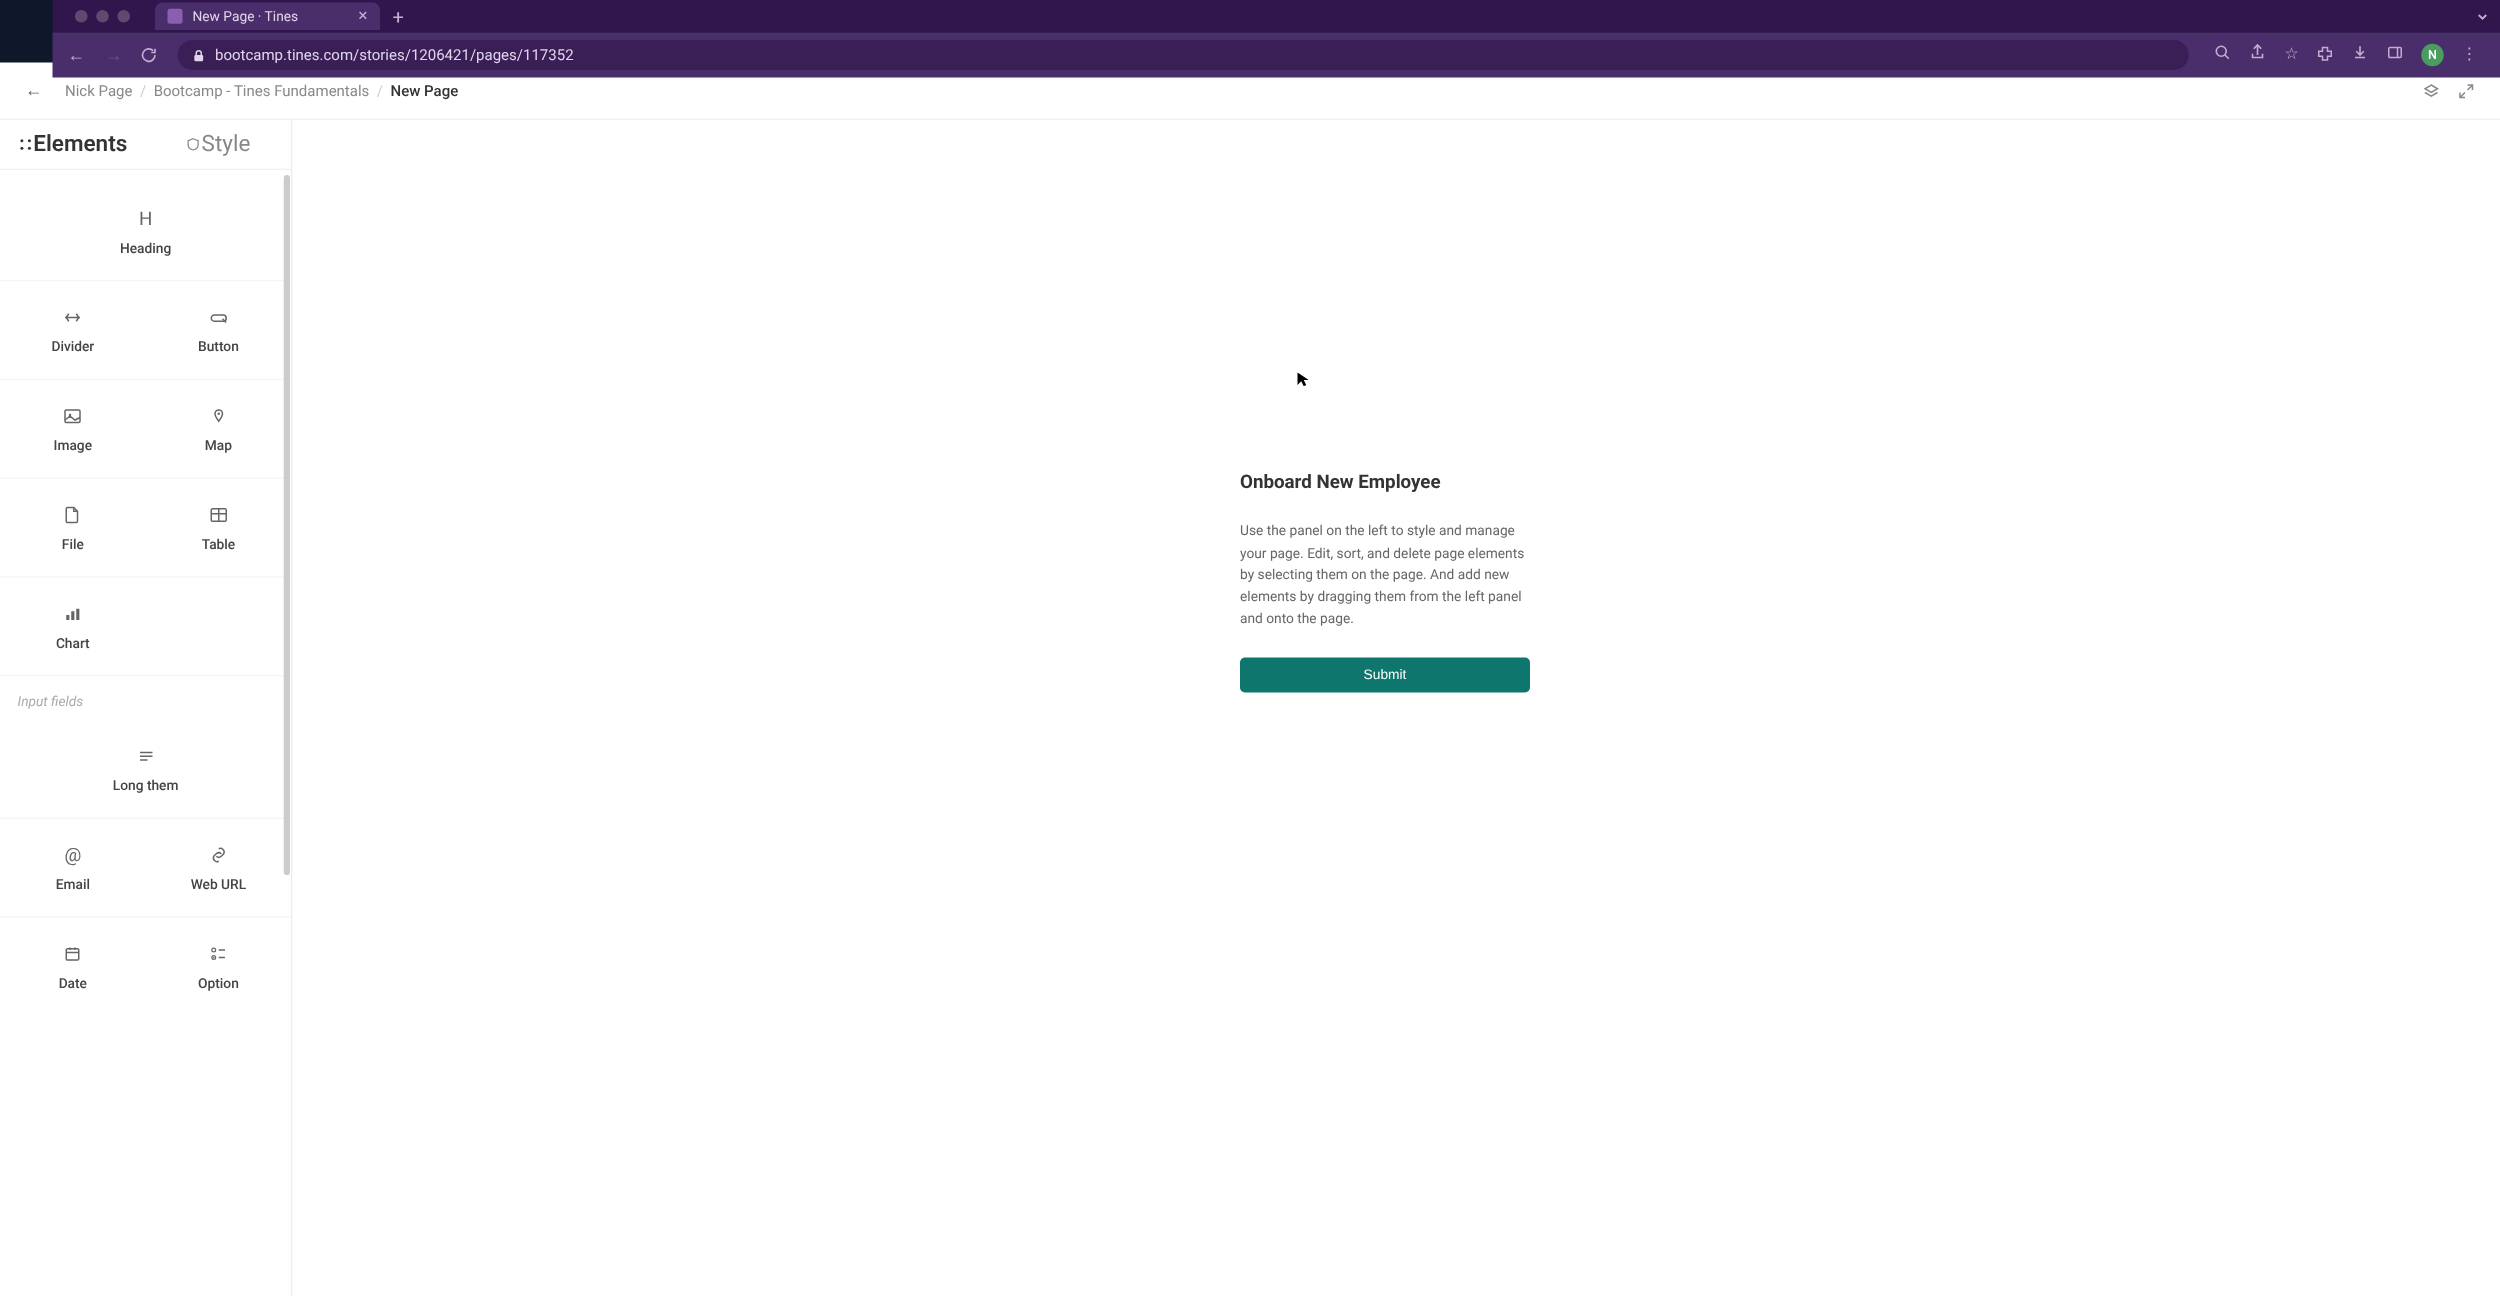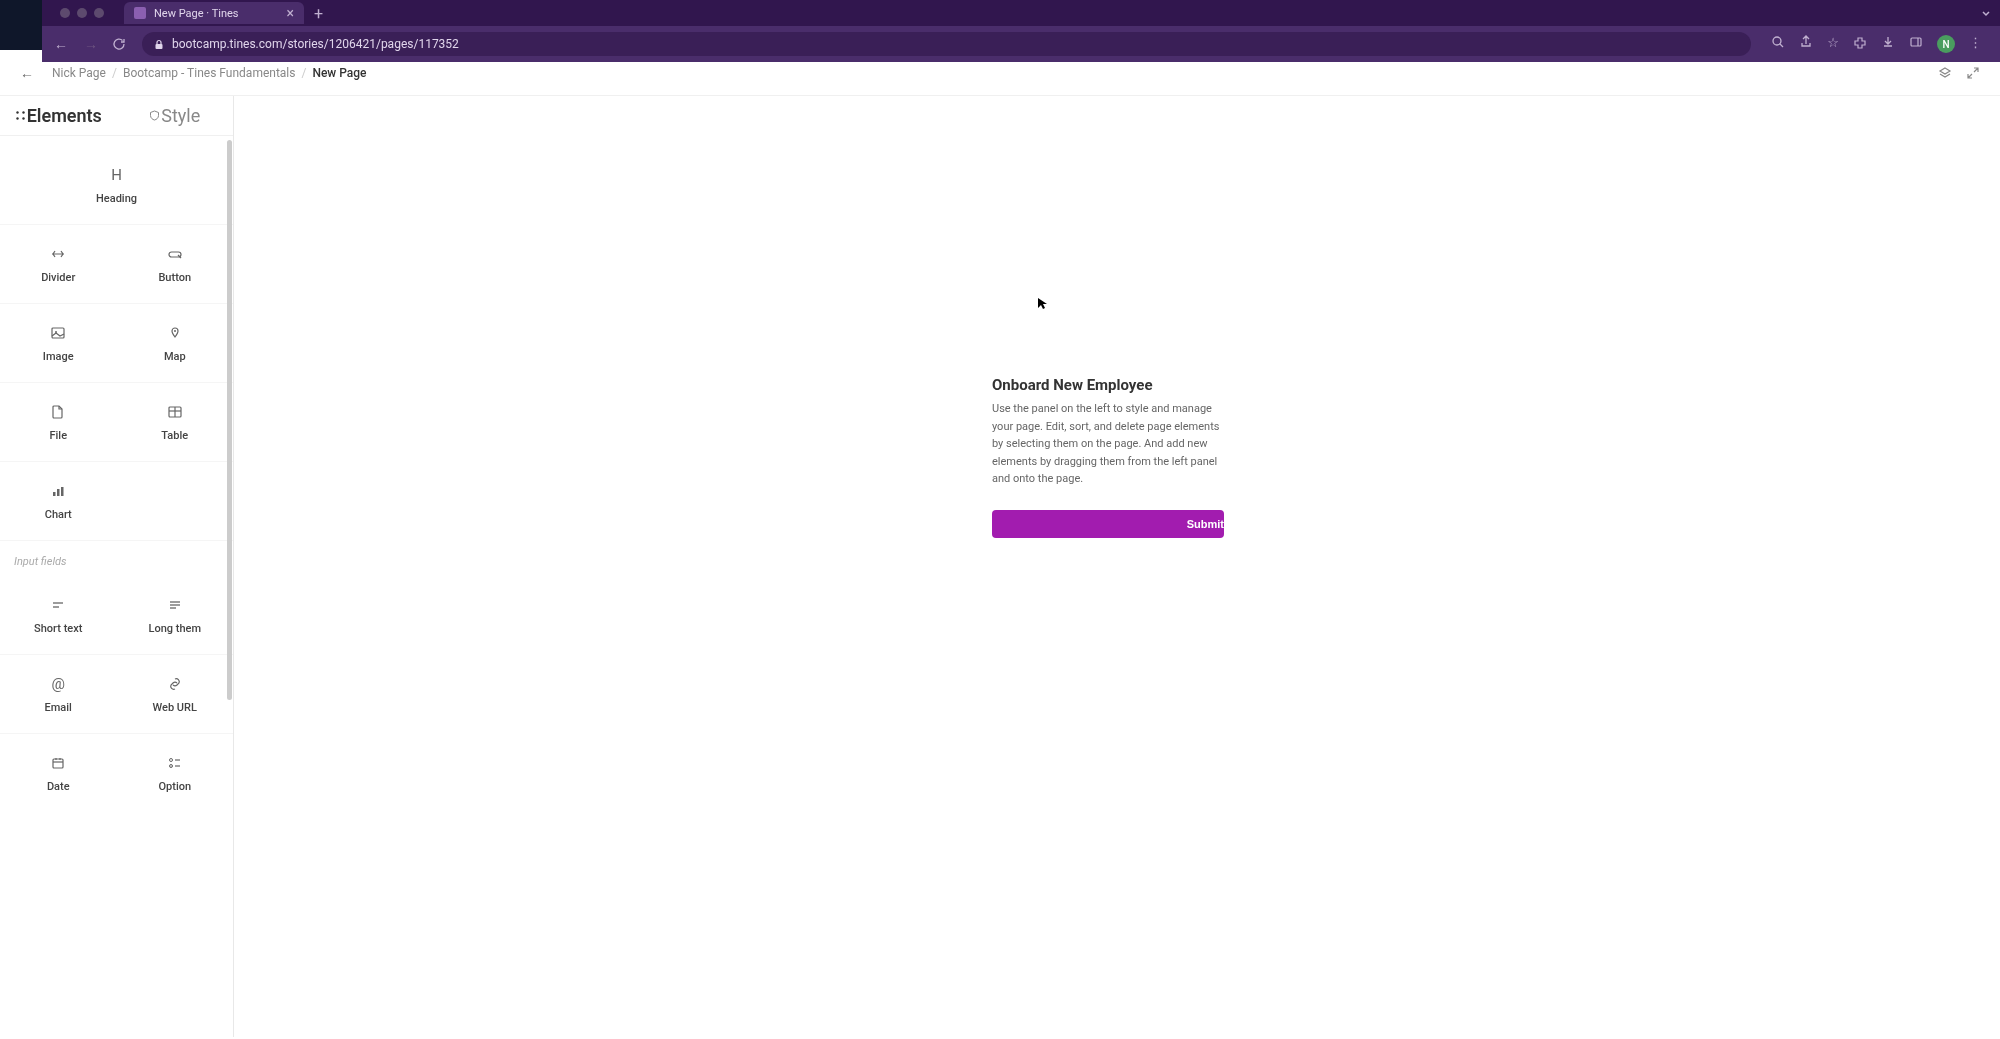--- a/index.html
+++ b/index.html
@@ -301,41 +301,40 @@
       position: absolute;
       left: 758px;
       top: 280px;
       width: 232px;
     }
     
     .page-heading {
       font-size: 15px;
       font-weight: 700;
       color: #333;
-      margin-bottom: 6px;
+      margin-bottom: 22px;
     }
     
     .page-description {
       font-size: 11px;
       color: #666;
       line-height: 1.6;
       margin-bottom: 22px;
     }
     
     .submit-btn {
       width: 100%;
       height: 28px;
-      background: #a21caf;
+      background: #0f766e;
       color: #fff;
       border: none;
       border-radius: 4px;
       font-size: 11px;
-      font-weight: 700;
+      font-weight: 400;
       cursor: pointer;
-      text-align: right;
     }
     
     .cursor-pointer {
       position: absolute;
       left: 803px;
       top: 201px;
       font-size: 12px;
       color: #000;
     }
     
@@ -554,29 +553,20 @@
             <span class="element-label">Chart</span>
           </div>
         </div>
 
         <div class="section-label">Input fields</div>
 
         <div class="element-row">
           <div class="element-item">
             <span class="element-icon">
               <svg width="16" height="14" viewBox="0 0 16 14">
-                  <line x1="3" y1="5" x2="13" y2="5" stroke="currentColor" stroke-width="1.3"></line>
-                  <line x1="3" y1="9" x2="9" y2="9" stroke="currentColor" stroke-width="1.3"></line>
-                </svg>
-            </span>
-            <span class="element-label">Short text</span>
-          </div>
-          <div class="element-item">
-            <span class="element-icon">
-              <svg width="16" height="14" viewBox="0 0 16 14">
                   <line x1="3" y1="4" x2="13" y2="4" stroke="currentColor" stroke-width="1.3"></line>
                   <line x1="3" y1="7" x2="13" y2="7" stroke="currentColor" stroke-width="1.3"></line>
                   <line x1="3" y1="10" x2="9" y2="10" stroke="currentColor" stroke-width="1.3"></line>
                 </svg>
             </span>
             <span class="element-label">Long them</span>
           </div>
         </div>
 
         <div class="element-row">

